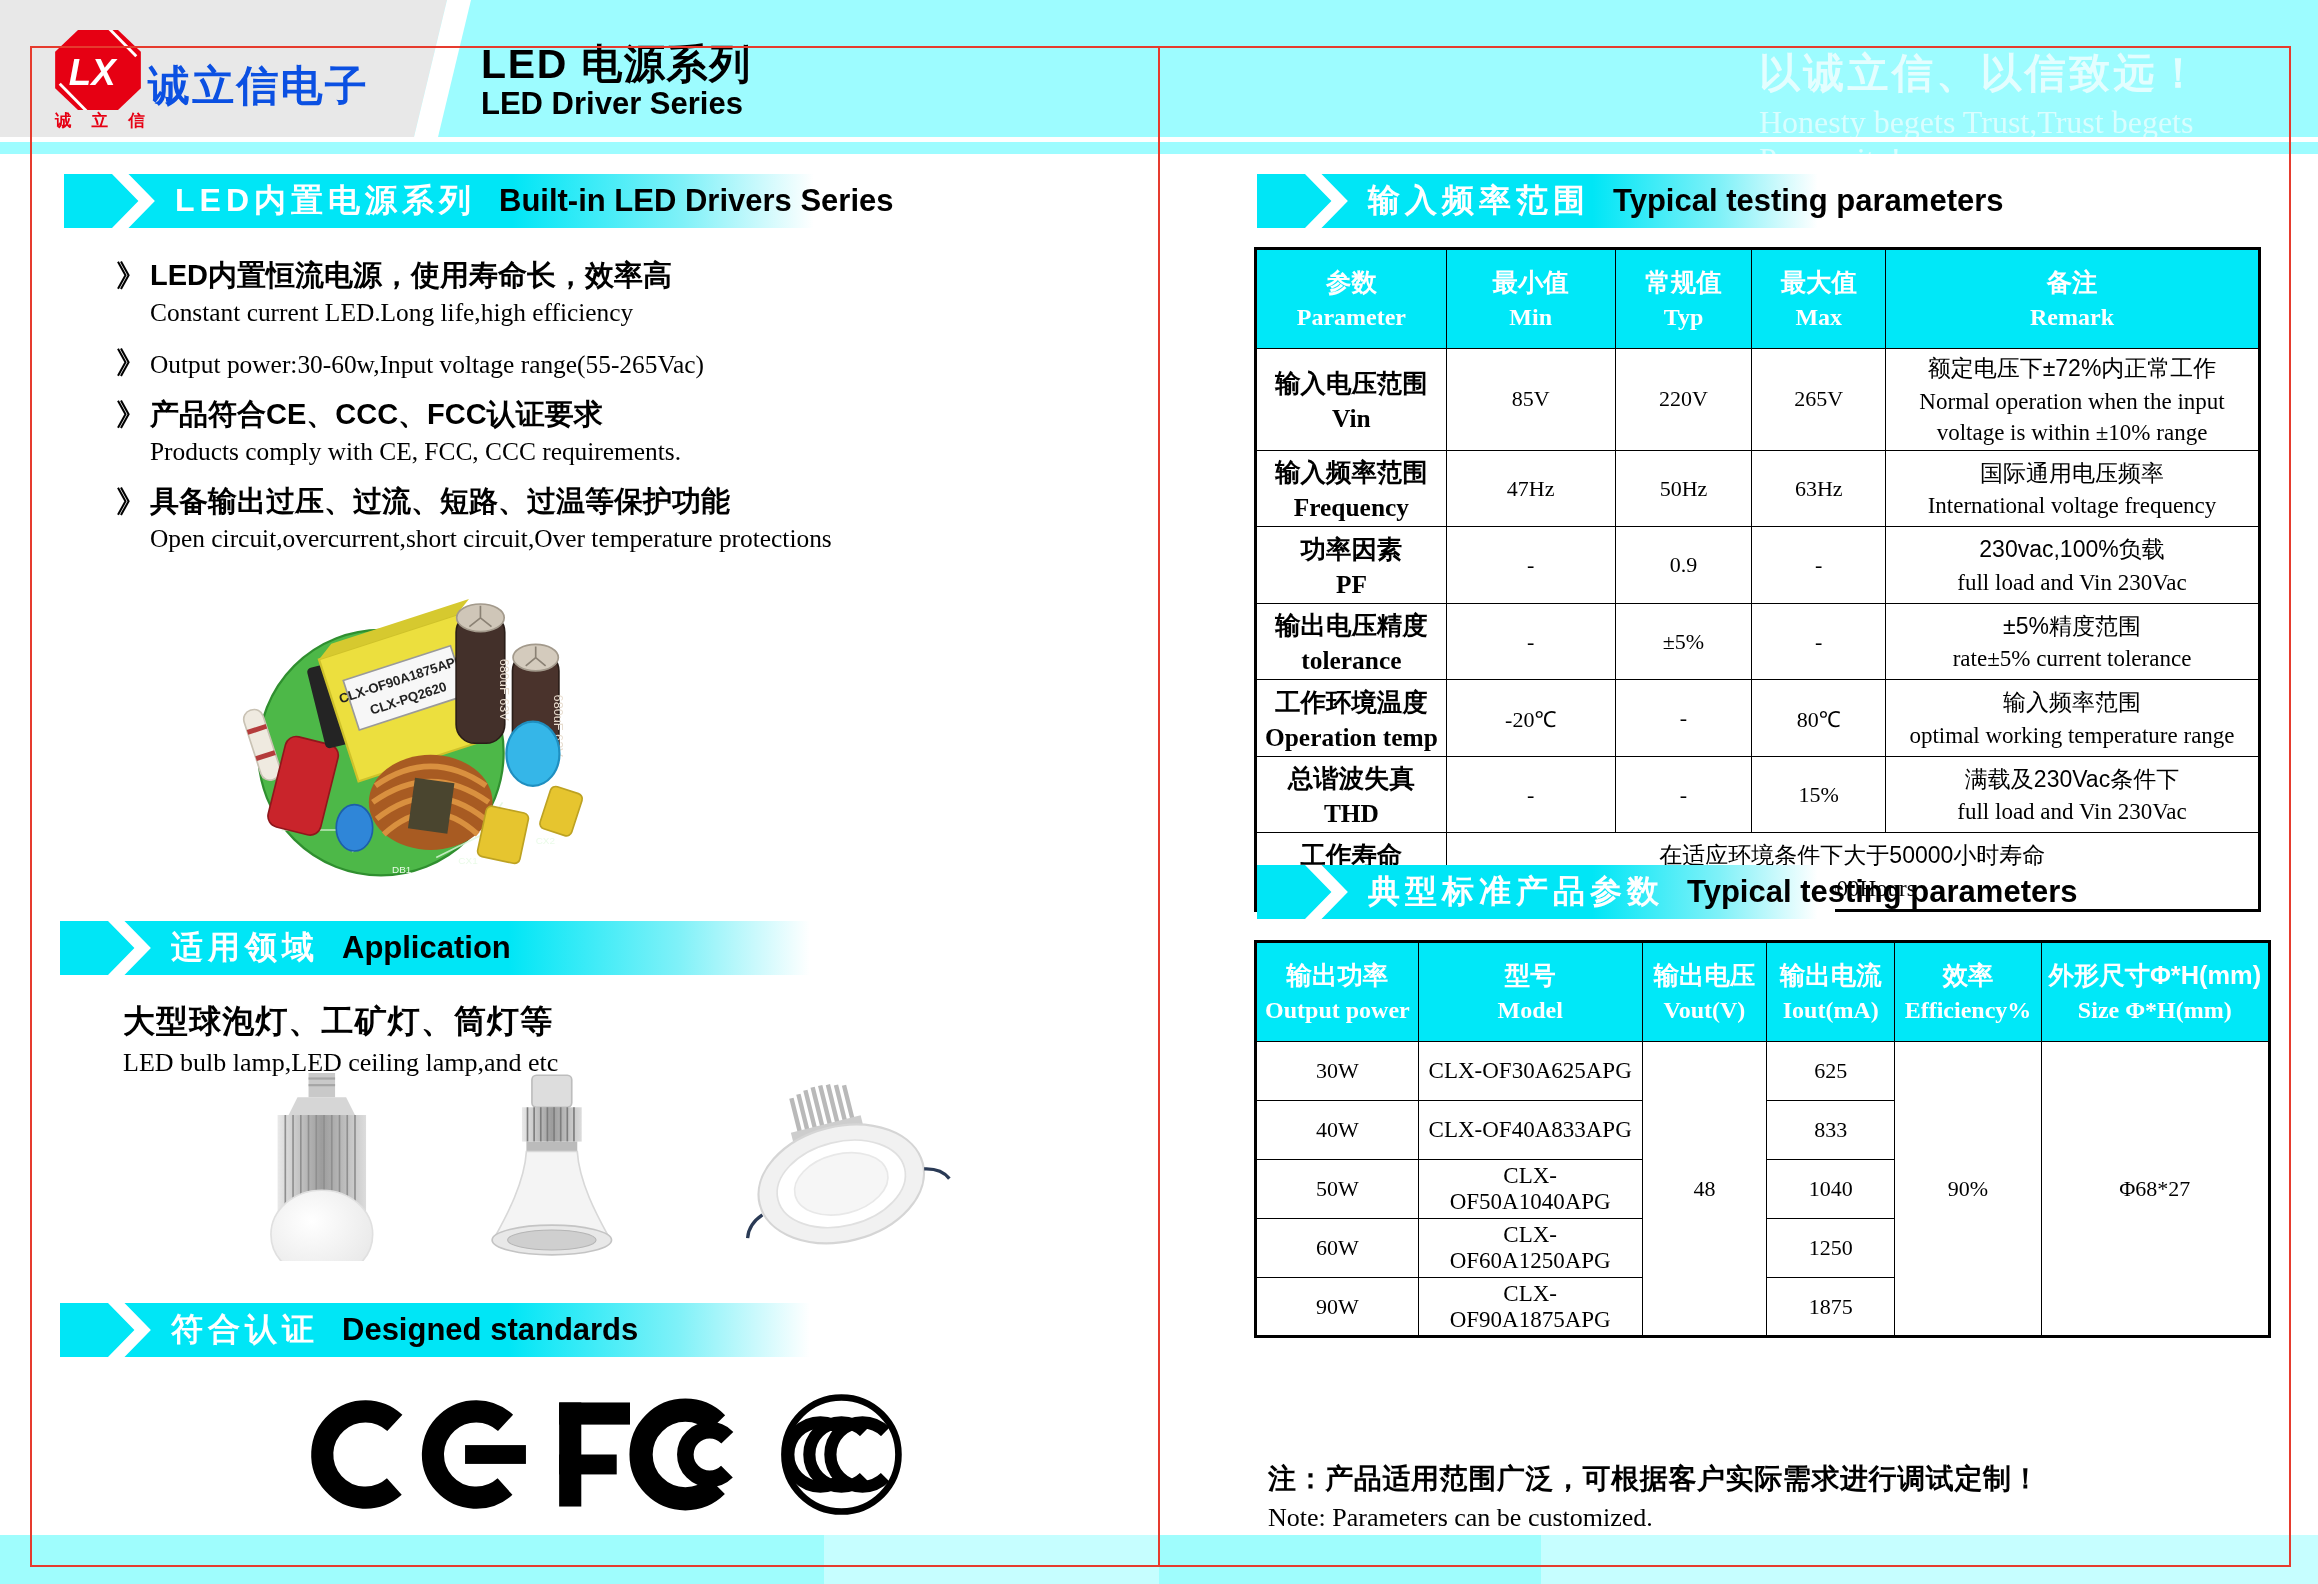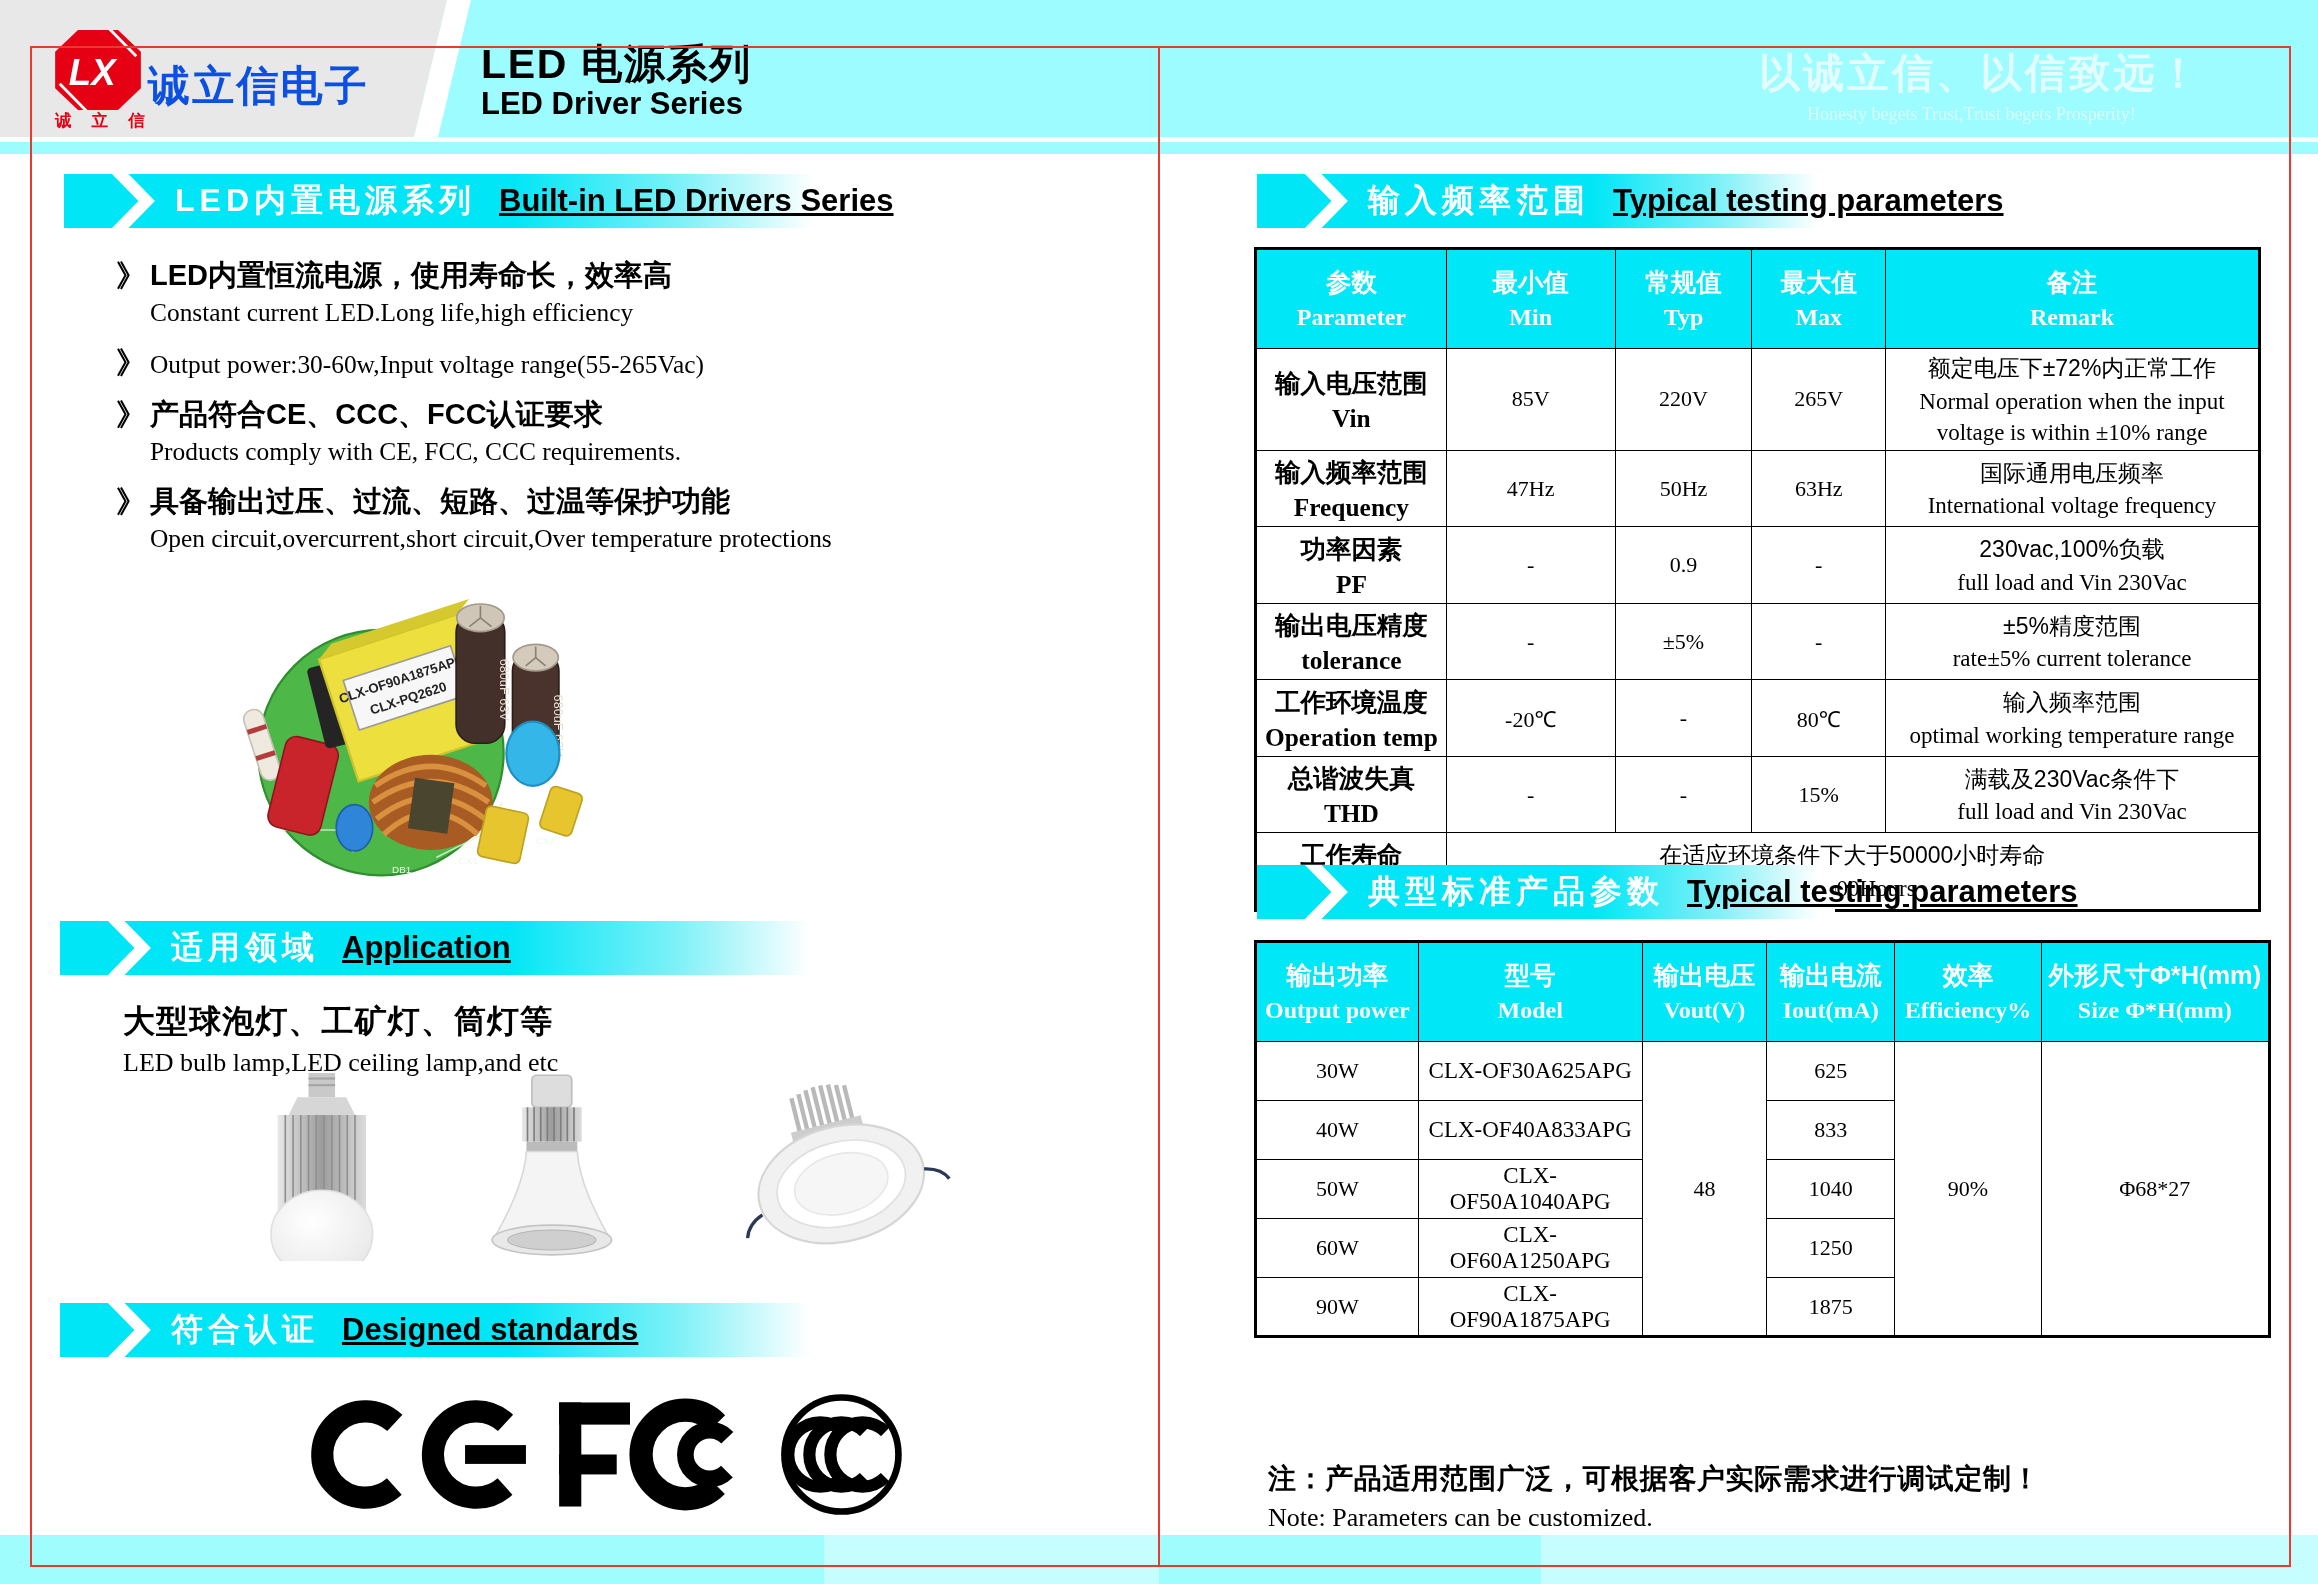--- a/index.html
+++ b/index.html
@@ -14,32 +14,32 @@
             clip-path:polygon(0 0,447px 0,414px 137px,0 137px);}
   .hdr-slash{left:0;top:0;width:498px;height:137px;background:#ffffff;
              clip-path:polygon(447px 0,471px 0,438px 137px,414px 137px);}
   .logo-sub{left:55px;top:110px;width:94px;font-size:16.6px;font-weight:700;
             letter-spacing:7.7px;color:#e60013;white-space:nowrap;}
   .company{left:148px;top:58px;font-size:42px;font-weight:900;color:#0b50e2;letter-spacing:2.2px;}
   .title-zh{left:481px;top:37px;font-size:41px;font-weight:900;letter-spacing:1.7px;}
   .title-en{left:481px;top:86px;font-size:31px;font-weight:900;}
   .slogan{left:1759px;top:46px;width:531px;}
   .slogan-zh{font-size:41px;font-weight:700;color:rgba(255,255,255,0.72);letter-spacing:3.3px;}
-  .slogan-en{margin-top:3.3px;font-family:"Liberation Serif",serif;font-size:18px;
-             color:rgba(255,255,255,0.62);margin-left:48px;}
+  .slogan-en{margin-top:3.3px;font-family:"Liberation Serif",serif;font-size:32px;
+             color:rgba(255,255,255,0.62);}
 
   
   .red{background:#e63b2e;}
 
   
   .secbar{height:54px;display:flex;align-items:center;
           background:linear-gradient(90deg,#00e6f6 0%,#00e6f6 58%,#7ff1f8 80%,#ffffff 97%);}
   .secbar .chev{margin-left:48px;width:44px;height:54px;flex:0 0 auto;}
   .secbar .zh{margin-left:19px;color:#fff;font-weight:700;font-size:32px;letter-spacing:5px;white-space:nowrap;}
-  .secbar .en{margin-left:23px;color:#000;font-weight:900;font-size:31px;white-space:nowrap;text-decoration:underline;}
+  .secbar .en{margin-left:23px;color:#000;font-weight:900;font-size:31px;white-space:nowrap;}
 
   
   .bullets{left:116px;top:258px;width:1007px;}
   .bullet{display:flex;margin-bottom:16.6px;}
   .bmark{width:34px;font-size:30px;font-weight:700;line-height:35px;flex:0 0 auto;}
   .btext .zh{font-size:29px;font-weight:700;line-height:35px;}
   .btext .en{font-family:"Liberation Serif",serif;font-size:25.4px;line-height:31px;margin-top:4.4px;}
 
   .app-zh{left:123px;top:1000px;font-size:32px;font-weight:700;letter-spacing:1.1px;}
   .app-en{left:123px;top:1048px;font-family:"Liberation Serif",serif;font-size:26px;}

